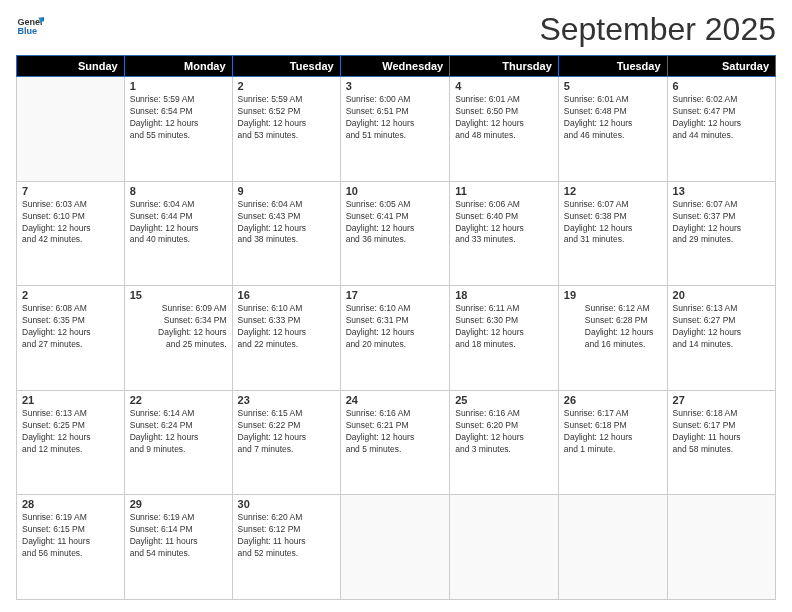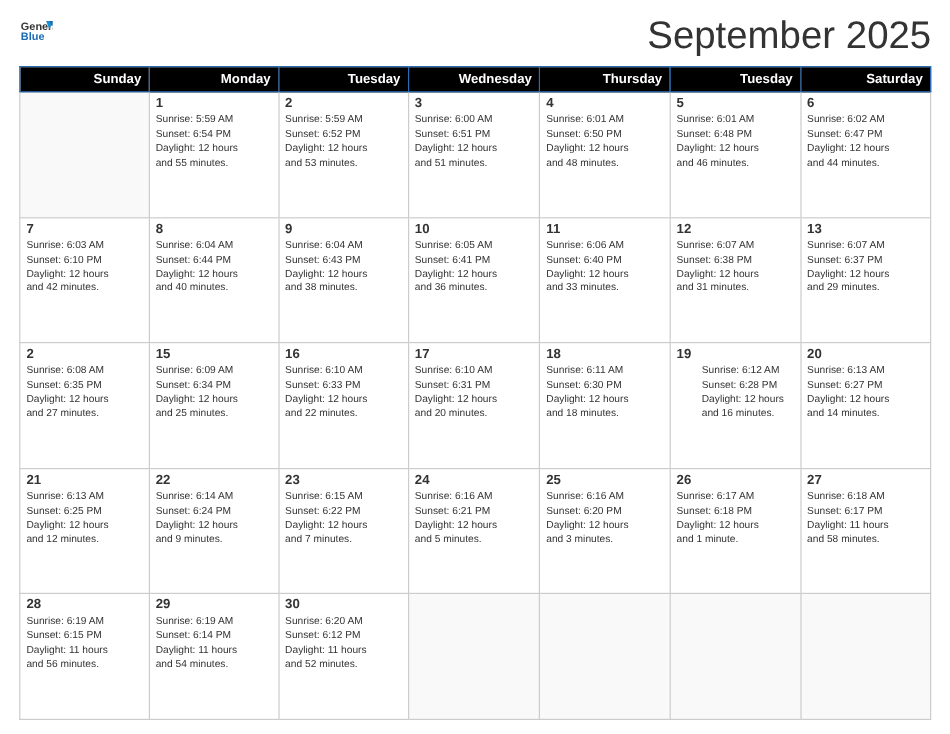--- a/index.html
+++ b/index.html
@@ -214,21 +214,21 @@
         <tr>
           <td>
             <span class="day-num">2</span>
             <div class="day-info" style="white-space: pre-line;">Sunrise: 6:08 AM
 Sunset: 6:35 PM
 Daylight: 12 hours
 and 27 minutes.</div>
           </td>
           <td>
             <span class="day-num">15</span>
-            <div class="day-info" style="white-space: pre-line;">Sunrise: 6:09 AM
+            <div class="day-info" style="white-space: pre-line; text-align: right;">Sunrise: 6:09 AM
 Sunset: 6:34 PM
 Daylight: 12 hours
 and 25 minutes.</div>
           </td>
           <td>
             <span class="day-num">16</span>
             <div class="day-info" style="white-space: pre-line;">Sunrise: 6:10 AM
 Sunset: 6:33 PM
 Daylight: 12 hours
 and 22 minutes.</div>

